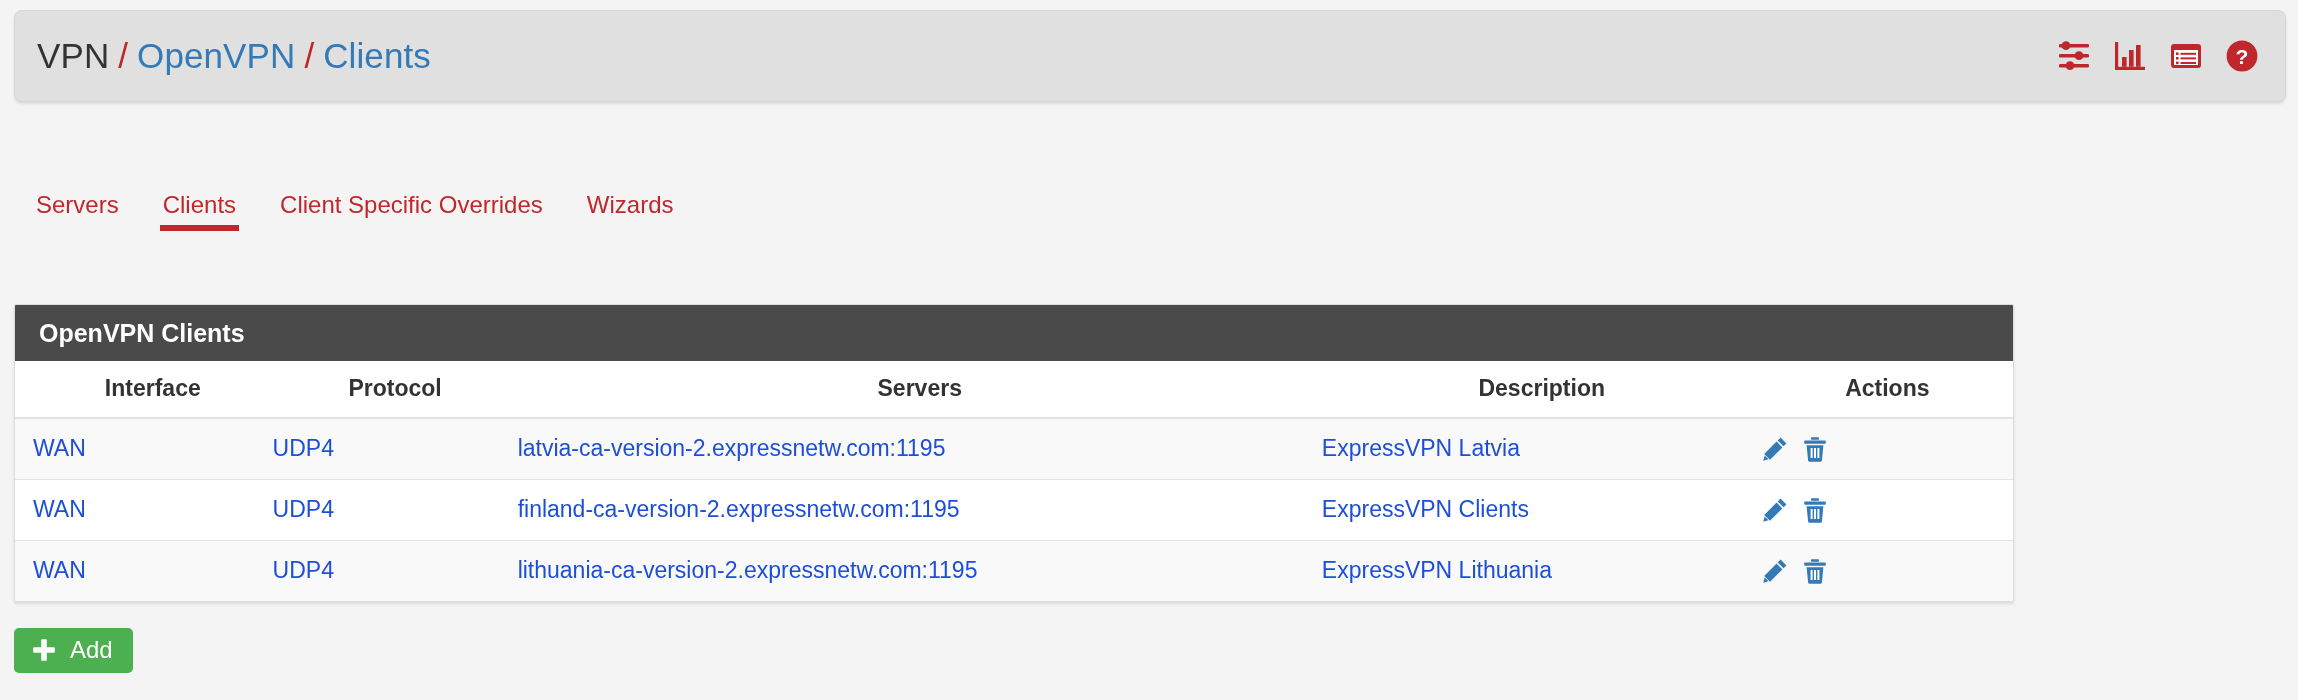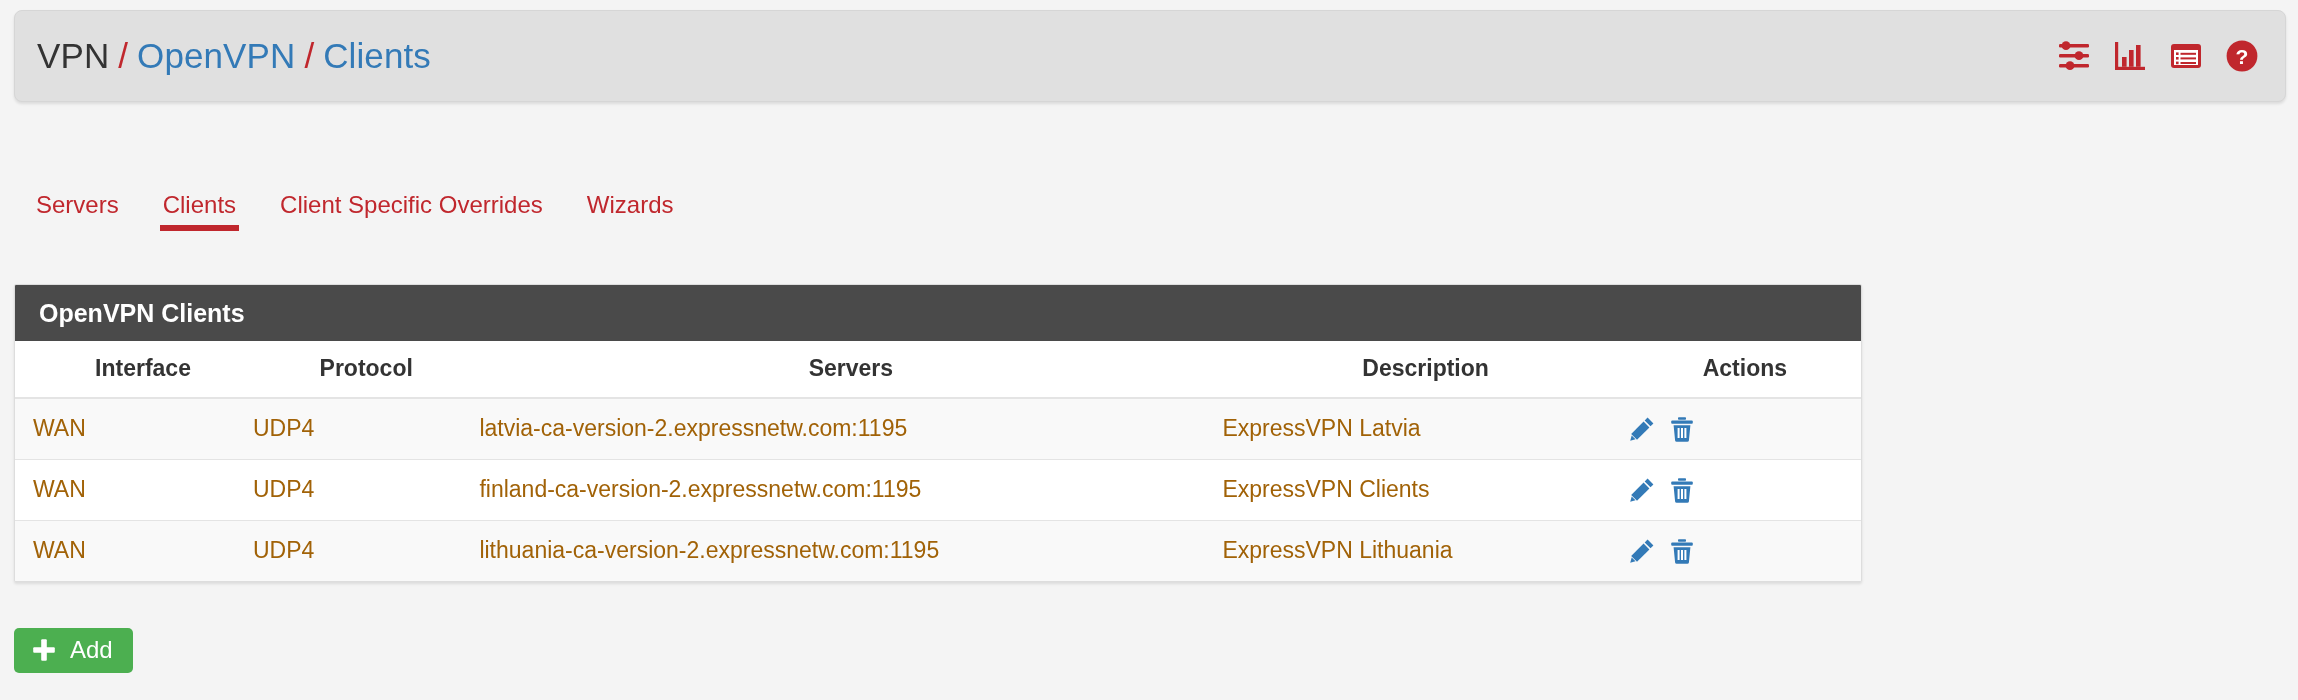--- a/index.html
+++ b/index.html
@@ -85,22 +85,22 @@
     right: 19px;
     bottom: 16px;
     height: 6px;
     background: #c0272d;
   }
 
   
   .panel {
     position: absolute;
     left: 14px;
-    top: 284px;
-    width: 1848px;
+    top: 304px;
+    width: 2000px;
     background: #ffffff;
     border: 1px solid #dddddd;
     border-radius: 2px;
     box-shadow: 0 2px 3px rgba(0,0,0,0.10);
     overflow: hidden;
   }
   .panel-heading {
     background: #4a4a4a;
     color: #ffffff;
     height: 56px;
@@ -120,21 +120,21 @@
     font-size: 23px;
     font-weight: bold;
     color: #333333;
     padding: 14px 0 15px 0;
     border-bottom: 2px solid #e4e4e4;
     background: #ffffff;
     white-space: nowrap;
   }
   table.data td {
     font-size: 23px;
-    color: #a16207;
+    color: #1d4ed8;
     padding: 16px 0 17px 0;
     border-top: 1px solid #e4e4e4;
     white-space: nowrap;
     overflow: hidden;
   }
   table.data tbody tr:nth-child(odd) td { background: #f9f9f9; }
   table.data tbody tr:nth-child(even) td { background: #ffffff; }
 
   .col-interface { width: 205px; padding-left: 18px !important; }
   .col-protocol  { width: 195px; }

